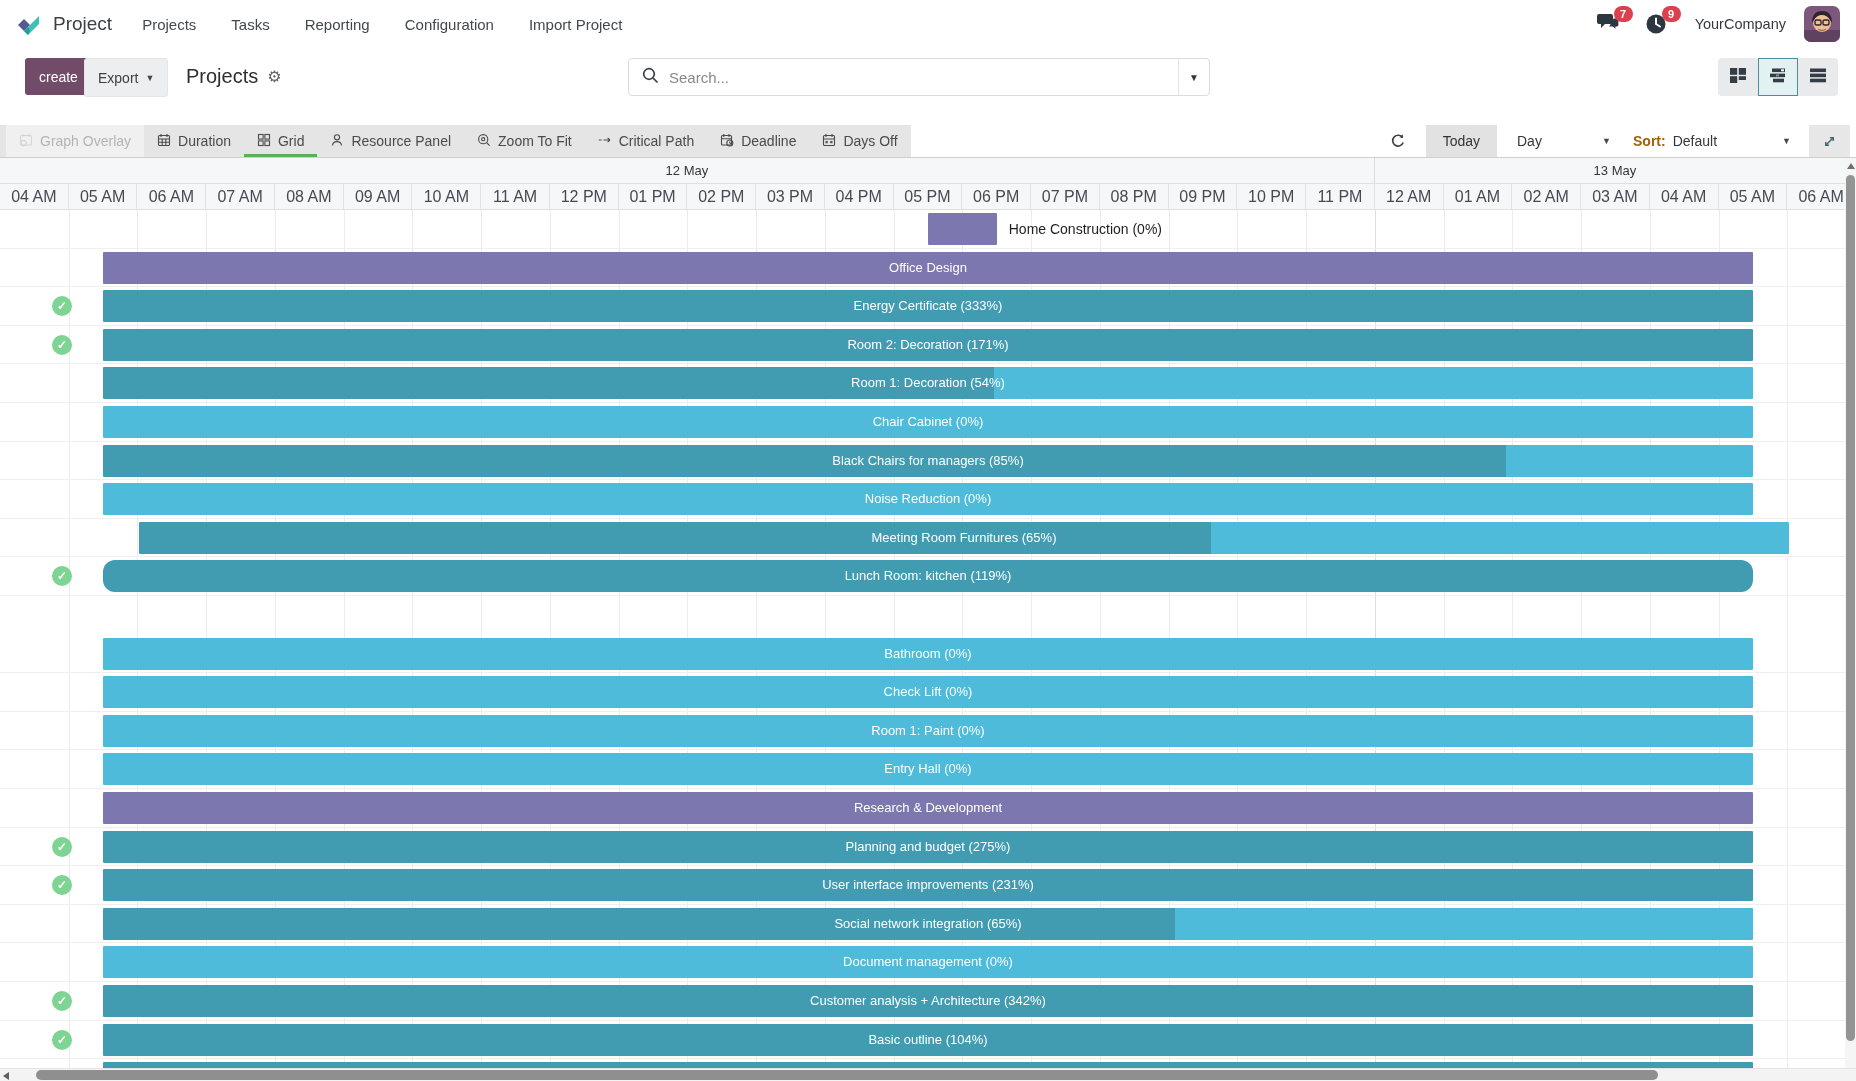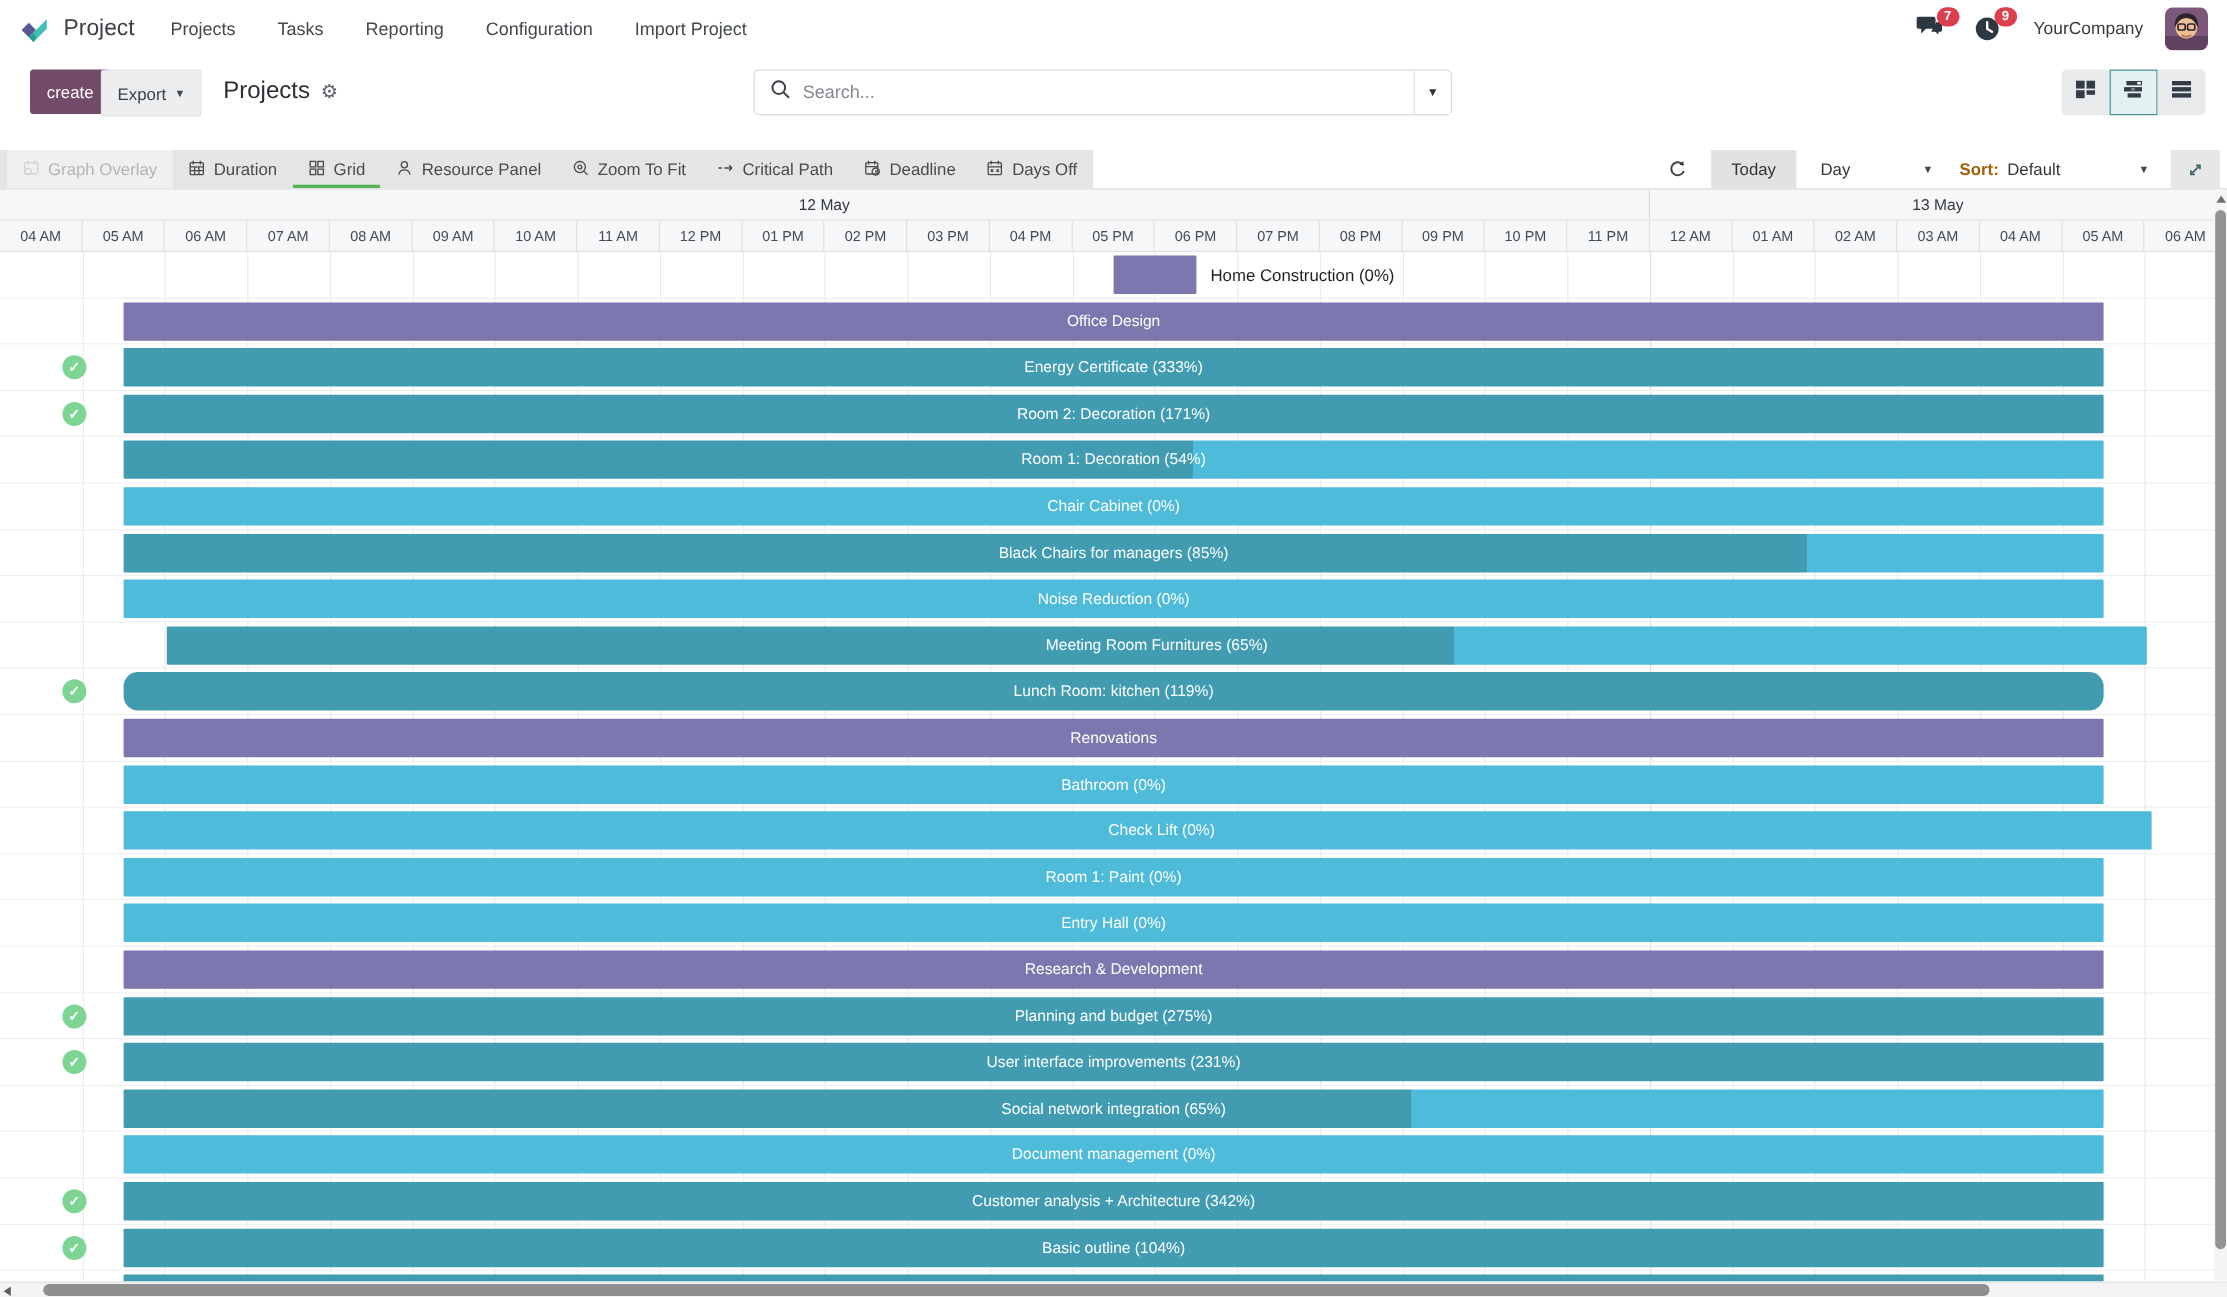--- a/index.html
+++ b/index.html
@@ -51,21 +51,21 @@
   .sel{display:flex;align-items:center;font-size:14px;color:#33373b;cursor:pointer;}
   .sel-day{margin-left:20px;width:94px;justify-content:space-between;}
   .sel-sort{margin-left:22px;width:158px;}
   .sort-label{font-weight:bold;color:#a16207;margin-right:7px;}
   .sel .caret{margin-left:auto;}
   .chip-expand{margin-left:18px;padding:0 13px;background:#e7e7e7;}
   
   .day-header{position:absolute;top:158px;left:0;width:1856px;height:26px;background:#f6f7f8;border-bottom:1px solid #e0e0e0;box-sizing:border-box;}
   .day-cell{position:absolute;top:0;height:100%;display:flex;align-items:center;justify-content:center;font-size:13px;color:#33373b;border-right:1px solid #dcdcdc;box-sizing:border-box;}
   .hour-header{position:absolute;top:184px;left:0;width:1856px;height:26px;background:#f6f7f8;border-bottom:1px solid #e0e0e0;box-sizing:border-box;}
-  .hour-cell{position:absolute;top:0;height:100%;display:flex;align-items:center;justify-content:center;font-size:12px;color:#454b52;border-right:1px solid #e2e2e2;box-sizing:border-box;}
+  .hour-cell{position:absolute;top:0;height:100%;display:flex;align-items:center;justify-content:center;font-size:16px;color:#454b52;border-right:1px solid #e2e2e2;box-sizing:border-box;}
   
   .gantt-body{position:absolute;top:210px;left:0;width:1856px;height:858px;background:#fff;overflow:hidden;}
   .gridline{position:absolute;top:0;bottom:0;width:1px;background:#ececec;}
   .gridline.daysep{background:#dedede;}
   .grow{position:absolute;left:0;width:1856px;height:38.6px;border-bottom:1px solid #efefef;box-sizing:border-box;}
   .gbar{position:absolute;top:3px;height:32px;border-radius:1px;color:#fff;font-size:13px;line-height:32px;text-align:center;white-space:nowrap;overflow:hidden;cursor:pointer;}
   .row-ext-label{position:absolute;top:0;height:38px;line-height:38px;font-size:14px;color:#1f1f1f;white-space:nowrap;}
   .check{position:absolute;left:52px;top:9px;width:20px;height:20px;border-radius:50%;background:#7ed492;color:#fff;font-size:12px;font-weight:bold;line-height:20px;text-align:center;}
   
   .hscroll{position:absolute;left:0;bottom:0;width:1856px;height:13px;background:#f3f3f3;border-top:1px solid #e4e4e4;box-sizing:border-box;}
@@ -352,28 +352,25 @@
     <div class="grow" style="top: 270.2px;">
       <div class="gbar" style="left: 103.111px; width: 1649.78px; background: rgb(77, 187, 217);">Noise Reduction (0%)</div>
     </div>
     <div class="grow" style="top: 308.8px;">
       <div class="gbar" style="left: 103.111px; width: 1649.78px; background: linear-gradient(to right, rgb(65, 156, 178) 0px, rgb(65, 156, 178) 65%, rgb(77, 187, 217) 65%, rgb(77, 187, 217) 100%); margin-left: 36px;">Meeting Room Furnitures (65%)</div>
     </div>
     <div class="grow" style="top: 347.4px;">
       <span class="check">✓</span>
       <div class="gbar" style="left: 103.111px; width: 1649.78px; background: rgb(65, 156, 178); border-radius: 12px;">Lunch Room: kitchen (119%)</div>
     </div>
-    <div class="grow" style="top: 386px;">
-      <div class="gbar" style="left: 103.111px; width: 1649.78px; background: rgb(124, 119, 174);">Renovations</div>
-    </div>
     <div class="grow" style="top: 424.6px;">
       <div class="gbar" style="left: 103.111px; width: 1649.78px; background: rgb(77, 187, 217);">Bathroom (0%)</div>
     </div>
     <div class="grow" style="top: 463.2px;">
-      <div class="gbar" style="left: 103.111px; width: 1649.78px; background: rgb(77, 187, 217); padding-left: 40px;">Check Lift (0%)</div>
+      <div class="gbar" style="left: 103.111px; width: 1649.78px; background: rgb(77, 187, 217);">Check Lift (0%)</div>
     </div>
     <div class="grow" style="top: 501.8px;">
       <div class="gbar" style="left: 103.111px; width: 1649.78px; background: rgb(77, 187, 217);">Room 1: Paint (0%)</div>
     </div>
     <div class="grow" style="top: 540.4px;">
       <div class="gbar" style="left: 103.111px; width: 1649.78px; background: rgb(77, 187, 217);">Entry Hall (0%)</div>
     </div>
     <div class="grow" style="top: 579px;">
       <div class="gbar" style="left: 103.111px; width: 1649.78px; background: rgb(124, 119, 174);">Research &amp; Development</div>
     </div>

